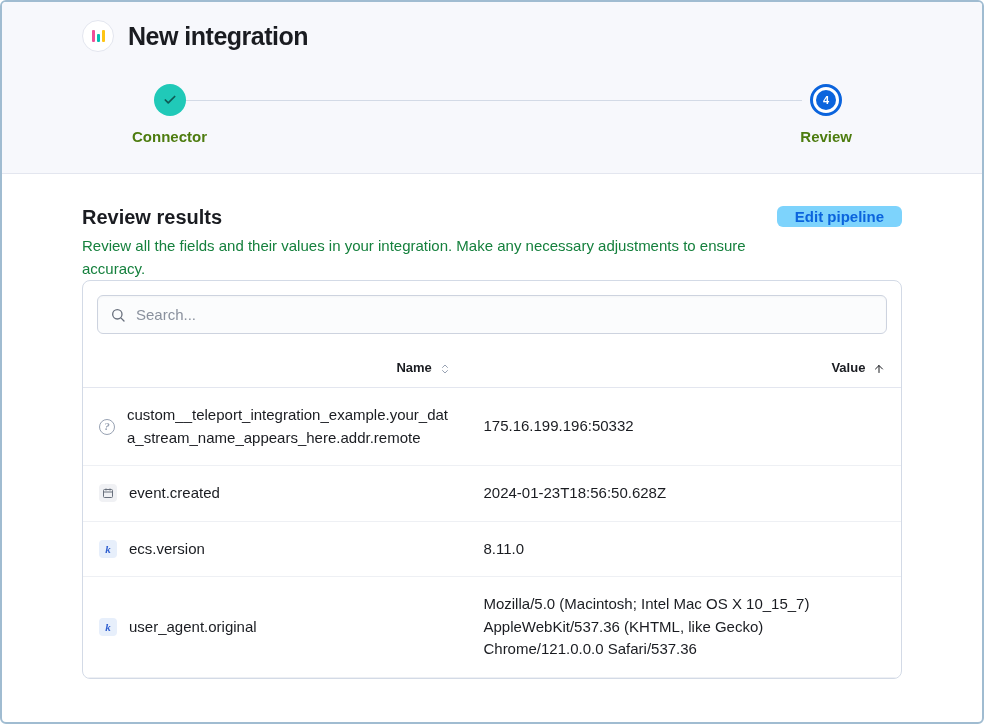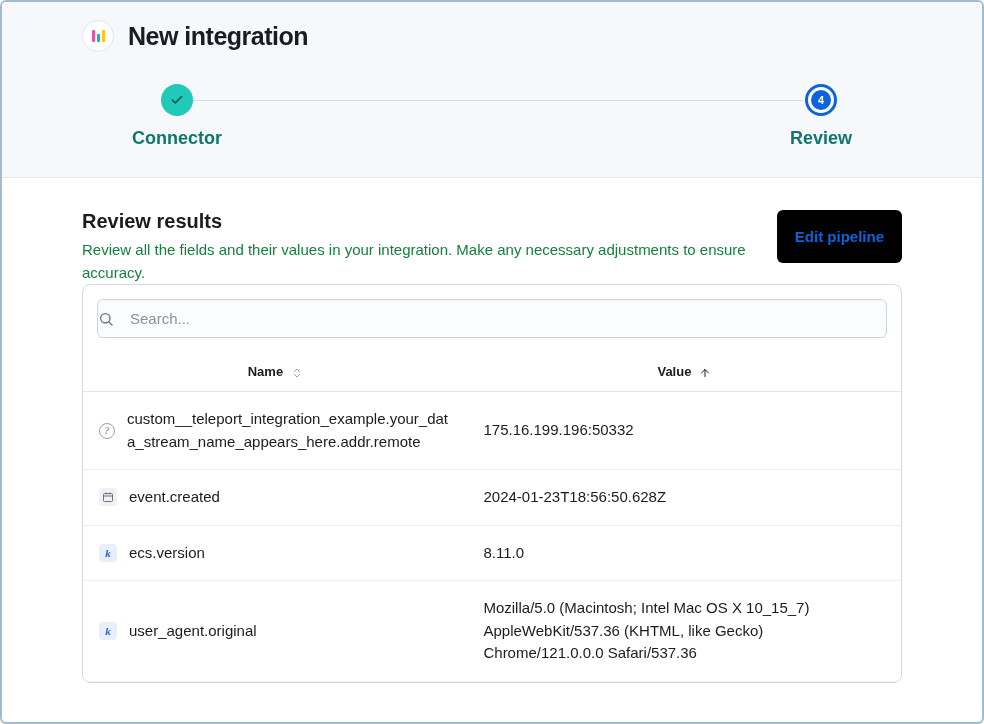--- a/index.html
+++ b/index.html
@@ -94,23 +94,23 @@
       border-radius: 50%;
       background: #0b64dd;
       color: #fff;
       font-size: 11px;
       font-weight: 700;
       display: flex;
       align-items: center;
       justify-content: center;
     }
     .step-label {
-      font-size: 18px;
-      font-weight: 700;
-      color: #0f766e;
+      font-size: 15px;
+      font-weight: 700;
+      color: #4d7c0f;
     }
     .check-svg { width: 14px; height: 14px; }
     .main {
       padding: 32px 80px 0 80px;
     }
     .section-head {
       display: flex;
       align-items: flex-start;
       justify-content: flex-start;
       gap: 24px;
@@ -120,60 +120,60 @@
       font-size: 20px;
       font-weight: 700;
       margin-bottom: 6px;
     }
     .section-desc {
       font-size: 15px;
       color: #15803d;
       line-height: 1.5;
     }
     .edit-btn {
-      background: #000000;
+      background: #7dd3fc;
       color: #0b64dd;
       border: none;
       border-radius: 6px;
-      padding: 18px 18px;
+      padding: 2px 18px;
       font-size: 15px;
       font-weight: 600;
       cursor: pointer;
       white-space: nowrap;
     }
     .table-panel {
       border: 1px solid #d3dae6;
       border-radius: 8px;
       overflow: hidden;
     }
     .search-wrap {
       padding: 14px;
     }
     .search-box {
       border: 1px solid #cdd3df;
       border-radius: 6px;
       background: #fbfcfd;
       display: flex;
       align-items: center;
-      padding: 10px 0;
-      gap: 16px;
+      padding: 10px 12px;
+      gap: 10px;
       box-shadow: 0 1px 2px rgba(0,0,0,0.03) inset;
     }
     .search-input {
       border: none;
       outline: none;
       background: transparent;
       font-size: 15px;
       color: #69707d;
       flex: 1;
     }
     .search-input::placeholder { color: #8a919e; }
     .table { width: 100%; border-collapse: collapse; }
     .table th {
-      text-align: center;
+      text-align: right;
       font-size: 13px;
       font-weight: 700;
       color: #1a1c21;
       padding: 12px 16px 12px 16px;
       border-bottom: 1px solid #e3e6ef;
     }
     .table th.name-col { width: 47%; padding-left: 16px; }
     .sort-icon {
       display: inline-flex;
       vertical-align: middle;

